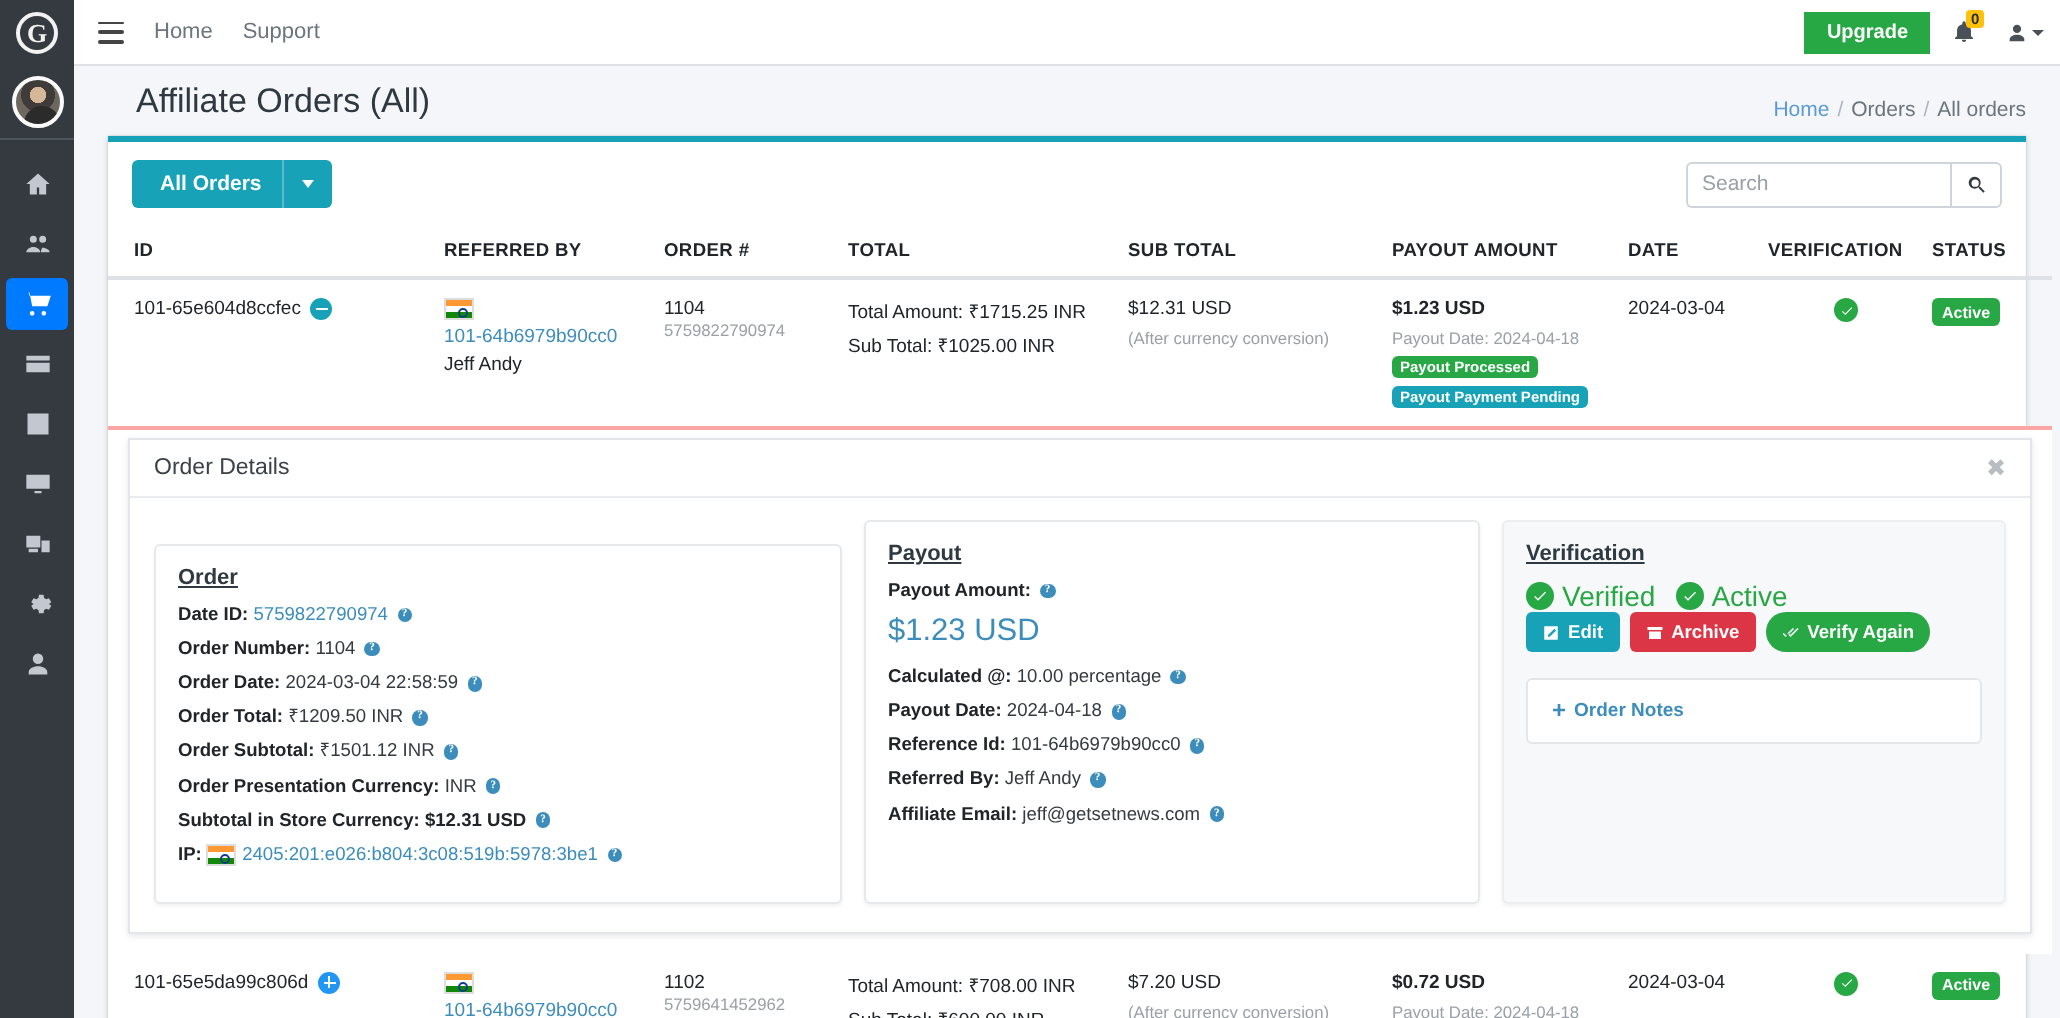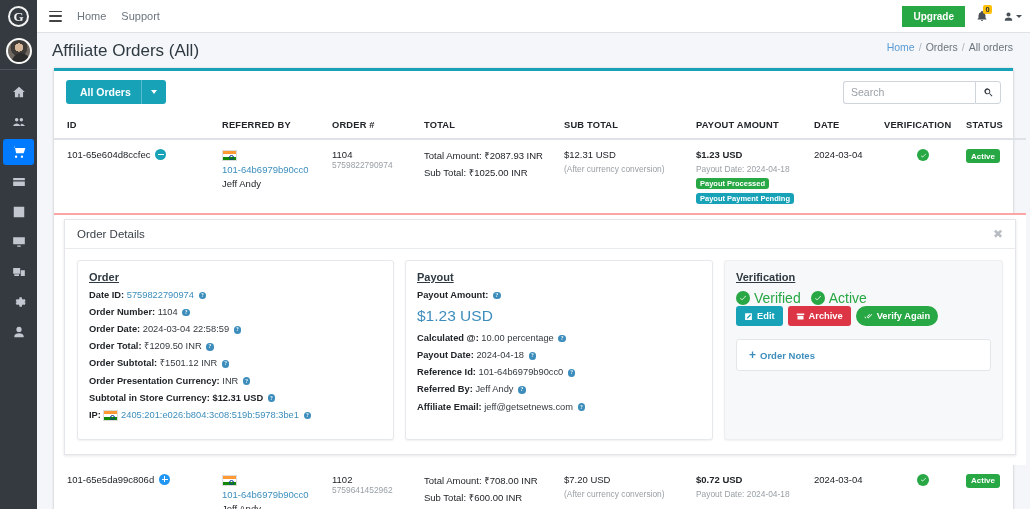--- a/index.html
+++ b/index.html
@@ -70,21 +70,21 @@
   .bell-badge {
     position: absolute; top: -3px; left: 7px; background: #ffc107; color: #1f2d3d;
     font-size: 7.5px; line-height: 9px; border-radius: 2px; padding: 0 2.5px; font-weight: 700;
   }
   .user-menu { display: flex; align-items: center; gap: 2px; cursor: pointer; color: #495057; }
   .user-menu svg { width: 11px; height: 11px; fill: #495057; }
   .caret-dn { width: 0; height: 0; border-left: 3px solid transparent; border-right: 3px solid transparent; border-top: 3.5px solid #495057; }
 
   
   .content-header {
-    padding: 8px 17px 7px 15px; display: flex; align-items: flex-start; background: #f4f6f9; flex: 0 0 auto;
+    padding: 8px 17px 7px 15px; display: flex; align-items: flex-end; background: #f4f6f9; flex: 0 0 auto; margin-left: 16px;
   }
   .page-title { font-size: 17px; color: #2f3941; font-weight: 400; }
   .breadcrumb { margin-left: auto; font-size: 10.5px; color: #6c757d; display: flex; gap: 4px; align-items: center; }
   .breadcrumb a { color: #5b9bd5; text-decoration: none; cursor: pointer; }
   .breadcrumb .sep { color: #adb5bd; }
 
   
   .content { padding: 0 17px; flex: 1 1 auto; min-height: 0; }
   .card { background: #fff; border-top: 3px solid #17a2b8; box-shadow: 0 0 1px rgba(0,0,0,.12), 0 1px 3px rgba(0,0,0,.18); }
   .card-header { padding: 9px 12px; display: flex; align-items: center; }
@@ -152,21 +152,21 @@
   .check-circle svg { width: 7px; height: 7px; fill: #fff; }
 
   
   td.detail-cell { background: #fff; padding: 0 !important; }
   .detail-panel { margin: 4px 10px 10px 10px; border: 1px solid #e3e6ea; box-shadow: 0 1px 3px rgba(0,0,0,.10); background: #fff; }
   .detail-head { display: flex; align-items: center; padding: 8px 12px; border-bottom: 1px solid #e9ecef; }
   .detail-title { font-size: 11.5px; color: #3b4149; }
   .close-x { margin-left: auto; color: #b7bdc3; font-size: 12px; cursor: pointer; line-height: 1; }
   .detail-body { display: flex; gap: 11px; padding: 11px 12px 14px 12px; background: #fff; }
   .box { border: 1px solid #e6e9ec; border-radius: 3px; padding: 10px 11px 12px 11px; background: #fff; box-shadow: 0 1px 2px rgba(0,0,0,.06); }
-  .box-order { width: 317px; }
+  .box-order { width: 344px; margin-top: 12px; }
   .box-payout { width: 308px; }
   .box-ver { flex: 1 1 auto; background: #f7f8f9; border-color: #eceef0; padding-bottom: 14px; }
   .box-h { font-size: 11px; font-weight: 700; color: #2f3941; text-decoration: underline; margin-bottom: 7px; }
   .kv { font-size: 9.3px; color: #212529; margin-bottom: 5.5px; line-height: 1.25; }
   .kv b { font-weight: 700; }
   .kv .val { font-weight: 400; color: #343a40; }
   .info {
     display: inline-flex; align-items: center; justify-content: center;
     width: 7.5px; height: 7.5px; border-radius: 50%; background: #3c8dbc; color: #fff;
     font-size: 5.6px; font-weight: 700; vertical-align: middle; margin-left: 2px;
@@ -338,21 +338,21 @@
                 <div style="margin-top:3px">
                   <a class="lnk">101-64b6979b90cc0</a>
                   <div class="ref-name">Jeff Andy</div>
                 </div>
               </td>
               <td class="col-order">
                 <div>1104</div>
                 <div class="sub-sm">5759822790974</div>
               </td>
               <td class="col-total">
-                <div>Total Amount: ₹2087.93 INR</div>
+                <div>Total Amount: ₹1715.25 INR</div>
                 <div style="margin-top:4px">Sub Total: ₹1025.00 INR</div>
               </td>
               <td class="col-sub">
                 <div>$12.31 USD</div>
                 <div class="sub-sm" style="margin-top:4px">(After currency conversion)</div>
               </td>
               <td class="col-payout">
                 <div class="bold">$1.23 USD</div>
                 <div class="sub-sm" style="margin-top:4px">Payout Date: 2024-04-18</div>
                 <div><span class="badge badge-green">Payout Processed</span></div>

